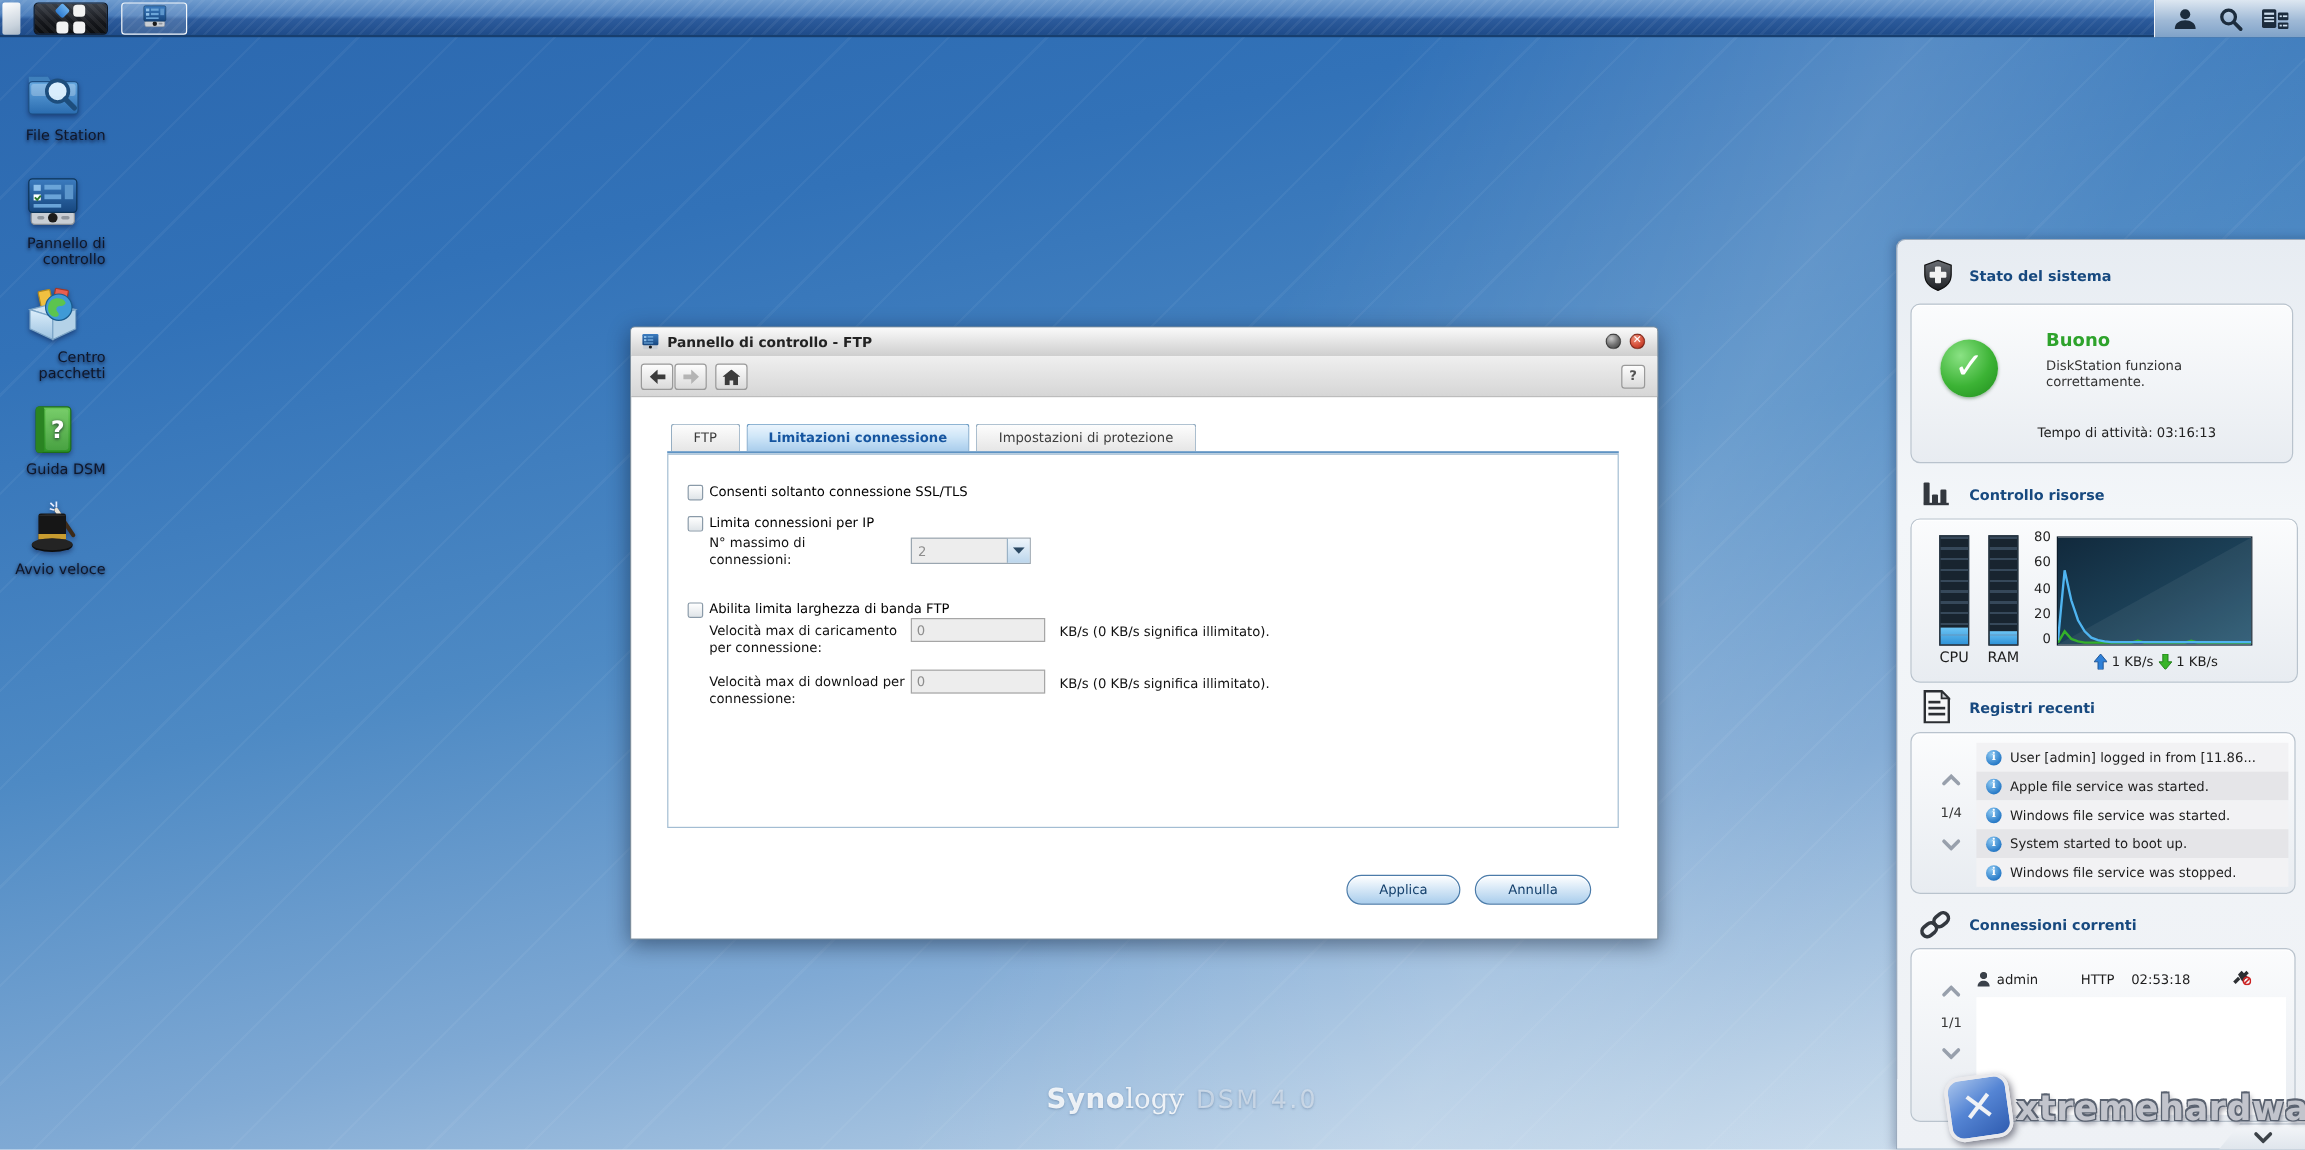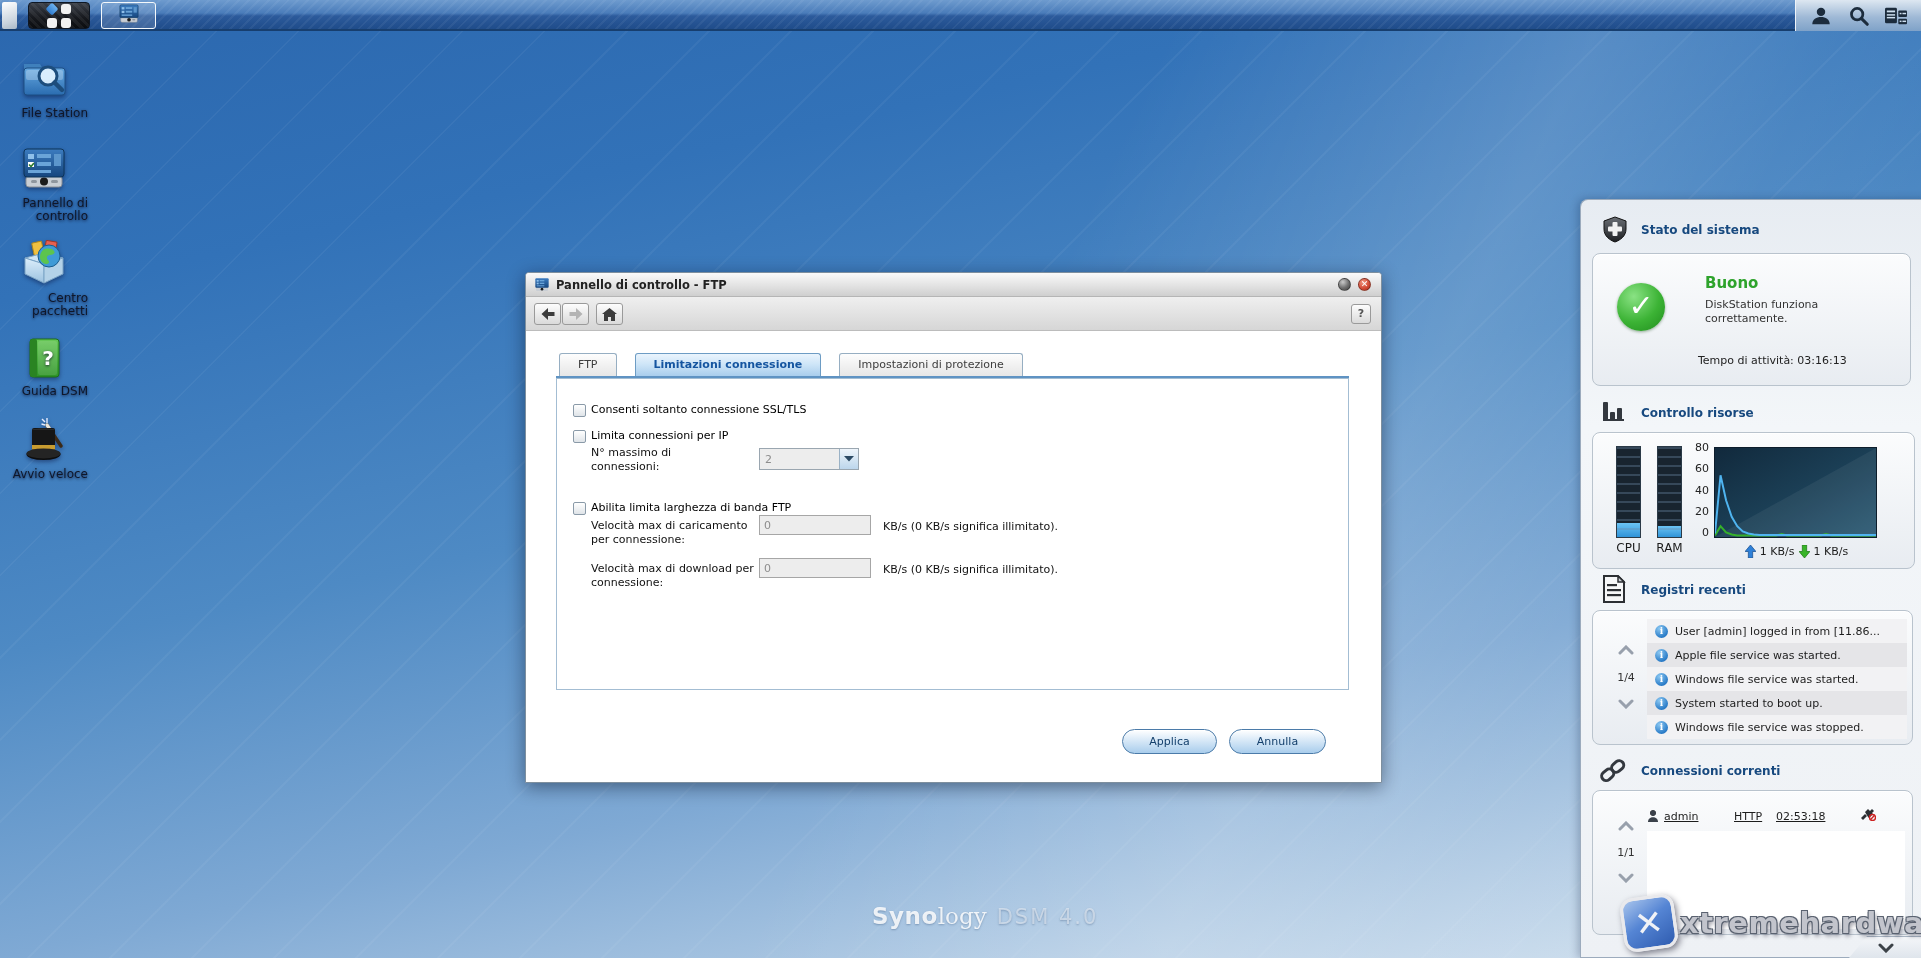--- a/index.html
+++ b/index.html
@@ -55,21 +55,21 @@
     color:#fff; font-size:9px; font-weight:bold; text-align:center; line-height:11px; }
   #win-toolbar { position:absolute; left:0; top:24px; right:0; height:34px;
     background:linear-gradient(#efefef,#d6d6d6); border-bottom:1px solid #bcbcbc; }
   .navbtn { position:absolute; top:6px; width:27px; height:22px; border:1px solid #9a9a9a; border-radius:3px;
     background:linear-gradient(#fdfdfd,#dadada); cursor:pointer; display:flex; align-items:center; justify-content:center; }
   #nav-back { left:8px; } #nav-fwd { left:36px; } #nav-home { left:70px; }
   #btn-help { position:absolute; right:10px; top:7px; width:20px; height:20px; border:1px solid #9a9a9a; border-radius:3px;
     background:linear-gradient(#fdfdfd,#dadada); color:#555; font-weight:bold; text-align:center; line-height:18px; cursor:pointer; }
 
   
-  #tabs { position:absolute; left:33px; top:80px; height:23px; display:flex; gap:18px; }
+  #tabs { position:absolute; left:33px; top:80px; height:23px; display:flex; gap:5px; }
   .tab { height:23px; padding:0 18px; line-height:22px; color:#3d3d3d; cursor:pointer; white-space:nowrap;
     border:1px solid #96aec2; border-bottom:none; border-radius:3px 3px 0 0;
     background:linear-gradient(#fdfdfd,#e6e6e6); }
   .tab.active { font-weight:bold; color:#1555a0;
     background:linear-gradient(#eaf4fd 0%, #cfe6f8 45%, #a9cdec 100%); border-color:#6d9cc4; }
   #tabline { position:absolute; left:30px; top:103px; width:793px; height:2px; background:#5f93c3; }
   #panel { position:absolute; left:30px; top:105px; width:793px; height:312px; border:1px solid #a3bdd3; background:#fff; }
 
   .cb { position:absolute; width:13px; height:13px; border:1px solid #8a9aa8; border-radius:2px;
     background:linear-gradient(#ffffff,#dfe4e8); cursor:pointer; }
@@ -115,21 +115,21 @@
   .pager-btn { position:absolute; width:16px; height:10px; cursor:pointer; }
   .pager-num { position:absolute; width:32px; text-align:center; color:#333; }
   .log-rows { position:absolute; left:54px; top:8px; width:260px; }
   .log-row { height:24px; display:flex; align-items:center; gap:7px; padding-left:8px; cursor:pointer;
     background:#f2f2f4; color:#1d1d1d; white-space:nowrap; overflow:hidden; }
   .log-row.alt { background:#e5e5e8; }
   .info-ic { width:13px; height:13px; border-radius:50%; flex:0 0 13px;
     background:radial-gradient(circle at 35% 28%, #8cc8f2, #2a7cc8 70%, #1a5ea6);
     color:#fff; font-family:"DejaVu Serif",serif; font-weight:bold; font-size:9px; text-align:center; line-height:13px; }
 
-  #conn-row { position:absolute; left:54px; top:12px; width:260px; height:26px; display:flex; align-items:center; color:#1d1d1d;text-decoration:underline; }
+  #conn-row { position:absolute; left:54px; top:12px; width:260px; height:26px; display:flex; align-items:center; color:#1d1d1d; }
   #conn-white { position:absolute; left:54px; top:40px; width:258px; height:98px; background:#fff; }
   #collapse-tab { position:absolute; left:268px; top:736px; width:73px; height:22px; cursor:pointer;
     background:linear-gradient(#f4f6f9,#dfe5ec); border-top:1px solid #aab6c4;
     clip-path:polygon(18px 0, 100% 0, 100% 100%, 0 100%); display:flex; align-items:center; justify-content:center; }
 
   
   #wm-dsm { position:absolute; left:872px; top:903px; z-index:2; white-space:nowrap; cursor:default;
     text-shadow:0 1px 2px rgba(40,70,110,0.35); }
   #wm-dsm .b { font-size:23px; font-weight:bold; color:rgba(255,255,255,0.85); letter-spacing:0.5px; }
   #wm-dsm .s { font-size:23px; font-family:"DejaVu Serif","Liberation Serif",serif; color:rgba(255,255,255,0.85); }

